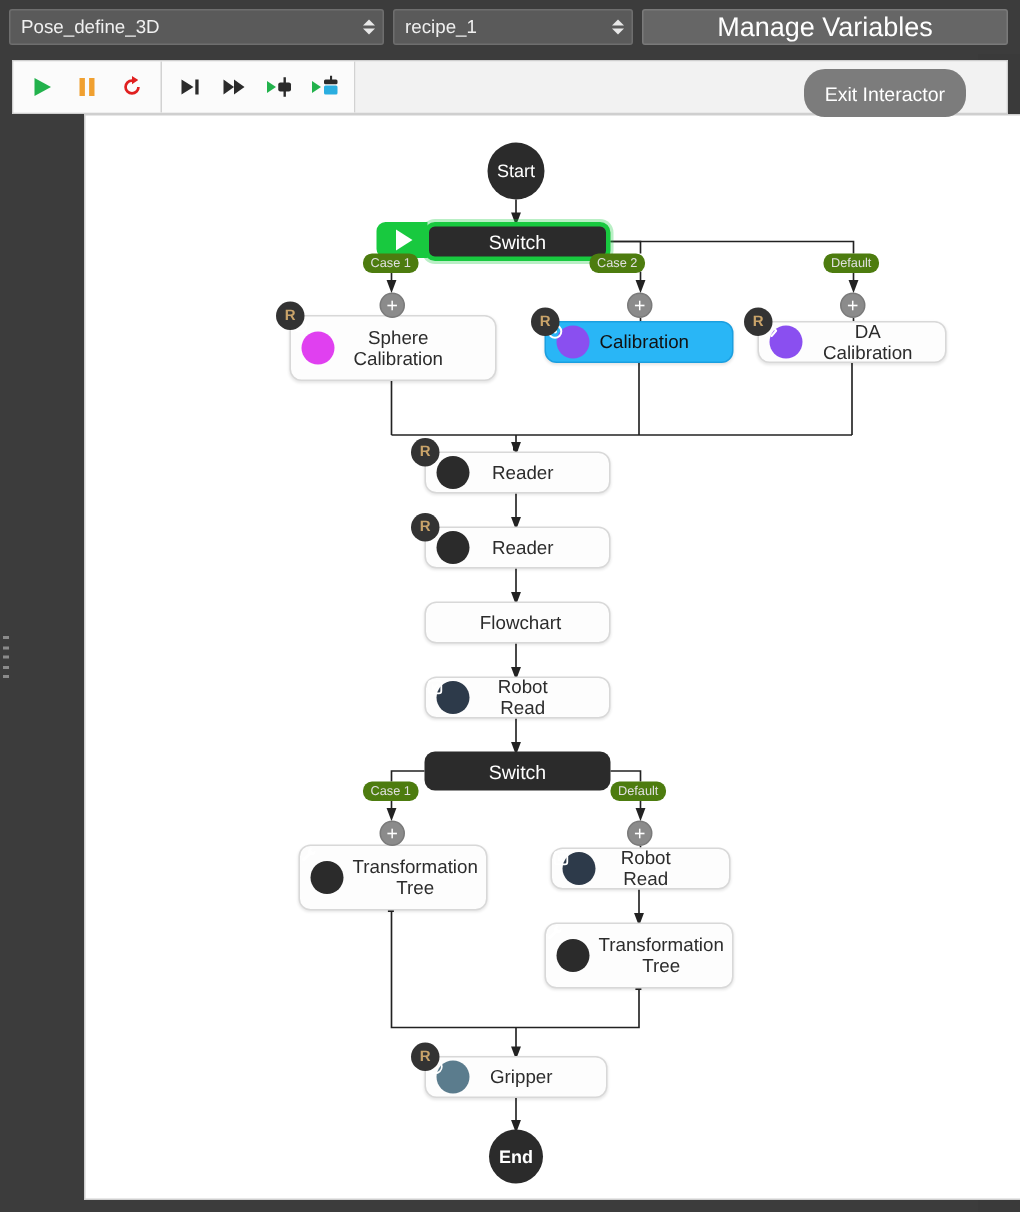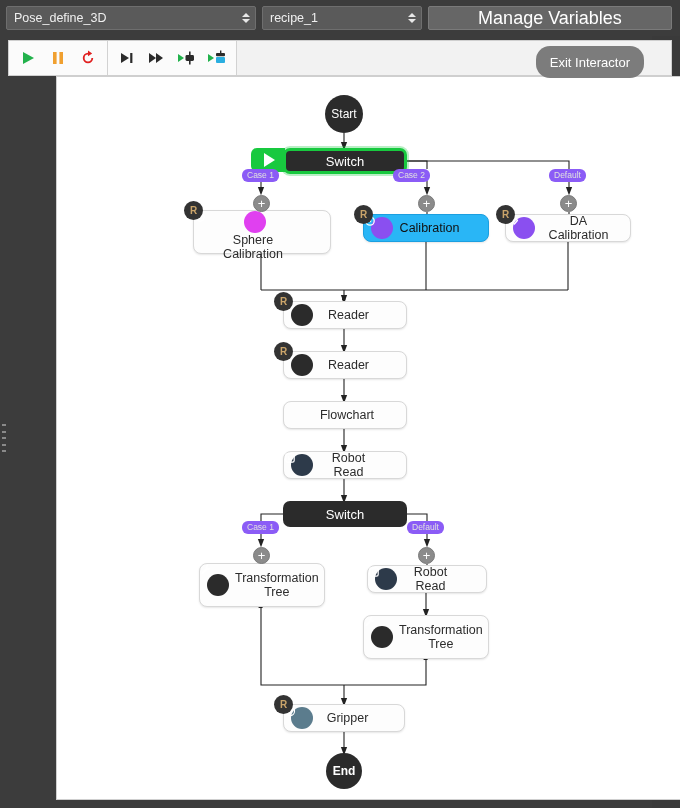--- a/index.html
+++ b/index.html
@@ -205,21 +205,21 @@
     background: #8b8b8b; color: #fff;
     font-size: 13px; line-height: 1;
     display: flex; align-items: center; justify-content: center;
     z-index: 4; cursor: pointer;
     border: 1px solid #7a7a7a;
   }
 
   
   .casepill {
     position: absolute;
-    background: #8b5cf6; color: #e0e0e0;
+    background: #4d7c0f; color: #e0e0e0;
     border-radius: 6px;
     font-size: 8.5px;
     padding: 1px 5px 2px 5px;
     display: flex; align-items: center; justify-content: center;
     z-index: 4; white-space: nowrap;
     user-select: none; cursor: pointer;
   }
 
   
   .runtab {
@@ -389,21 +389,21 @@
       <div id="nodelayer">
           <div class="node term" style="left: 268px; top: 18px; width: 38px; height: 38px;">
             <span>Start</span>
           </div>
           <div class="node swbox active" style="left: 226px; top: 71px; width: 124px; height: 26px;">
             <span>Switch</span>
           </div>
           <div class="runtab" style="left: 194px; top: 71px;">
             <span class="tri"></span>
           </div>
-          <div class="node task" style="left: 136px; top: 133px; width: 138px; height: 44px; padding-right: 22px; flex-direction: column;">
+          <div class="node task" style="left: 136px; top: 133px; width: 138px; height: 44px; padding-right: 22px;">
             <span class="ico magenta">
               <svg width="12" height="12" viewBox="0 0 12 12">
                 <circle cx="6" cy="6" r="4.2" fill="none" stroke="#fff" stroke-width="1.3"></circle>
                 <circle cx="6" cy="6" r="1.3" fill="#fff"></circle>
               </svg>
             </span>
             <span class="lbl">
               <div>Sphere</div>
               <div>Calibration</div>
             </span>

